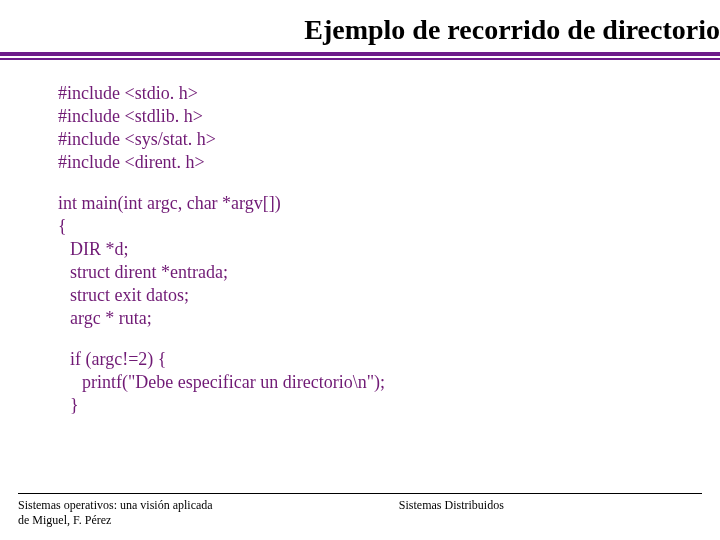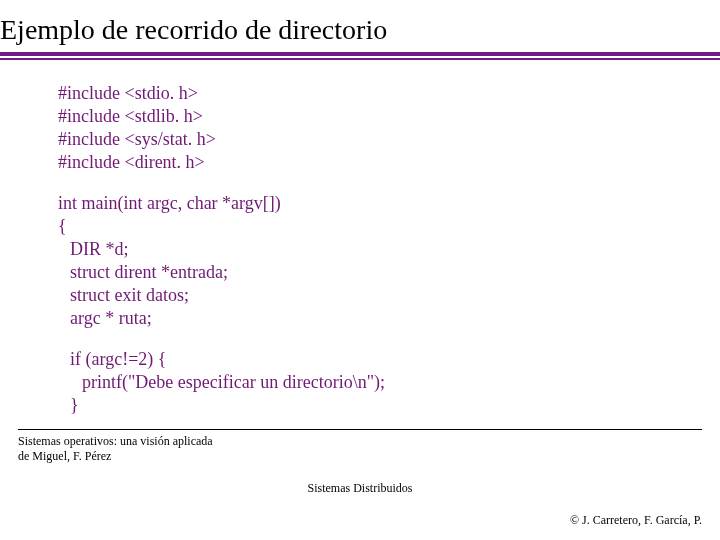--- a/index.html
+++ b/index.html
@@ -5,23 +5,23 @@
   * { margin: 0; padding: 0; box-sizing: border-box; }
   body {
     width: 720px;
     height: 540px;
     background: #ffffff;
     font-family: "Times New Roman", Times, serif;
     position: relative;
     overflow: hidden;
   }
   .title {
-    text-align: left;
+    text-align: right;
     font-size: 28px;
-    font-weight: normal;
+    font-weight: bold;
     color: #000000;
     padding-top: 14px;
     padding-bottom: 6px;
   }
   .rule-outer {
     width: 100%;
     border-top: 4px solid #6d1c8a;
   }
   .rule-inner {
     width: 100%;
@@ -44,28 +44,28 @@
     width: 100%;
     padding: 0 18px 0 18px;
   }
   .footer-rule {
     width: 100%;
     border-top: 1px solid #000000;
     margin-bottom: 4px;
   }
   .footer-row {
     display: flex;
-    flex-direction: column;
+    flex-direction: row;
     width: 100%;
     font-size: 12px;
     color: #000000;
     gap: 17px;
   }
   .footer-left { flex: 1.2; text-align: left; line-height: 1.25; }
-  .footer-center { flex: 1; text-align: center; }
+  .footer-center { flex: 1; text-align: left; }
   .footer-right { flex: 1.2; text-align: right; }
 </style>
 </head>
 <body>
 
 <div class="title">Ejemplo de recorrido de directorio</div>
 <div class="rule-outer"></div>
 <div class="rule-inner"></div>
 
 <div class="code-block">
@@ -87,15 +87,14 @@
 </div>
 
 <div class="footer">
   <div class="footer-rule"></div>
   <div class="footer-row">
     <div class="footer-left">
       <div>Sistemas operativos: una visión aplicada</div>
       <div>de Miguel, F. Pérez</div>
     </div>
     <div class="footer-center">Sistemas Distribuidos</div>
-    <div class="footer-right">© J. Carretero, F. García, P.</div>
   </div>
 </div>
 
 </body></html>

